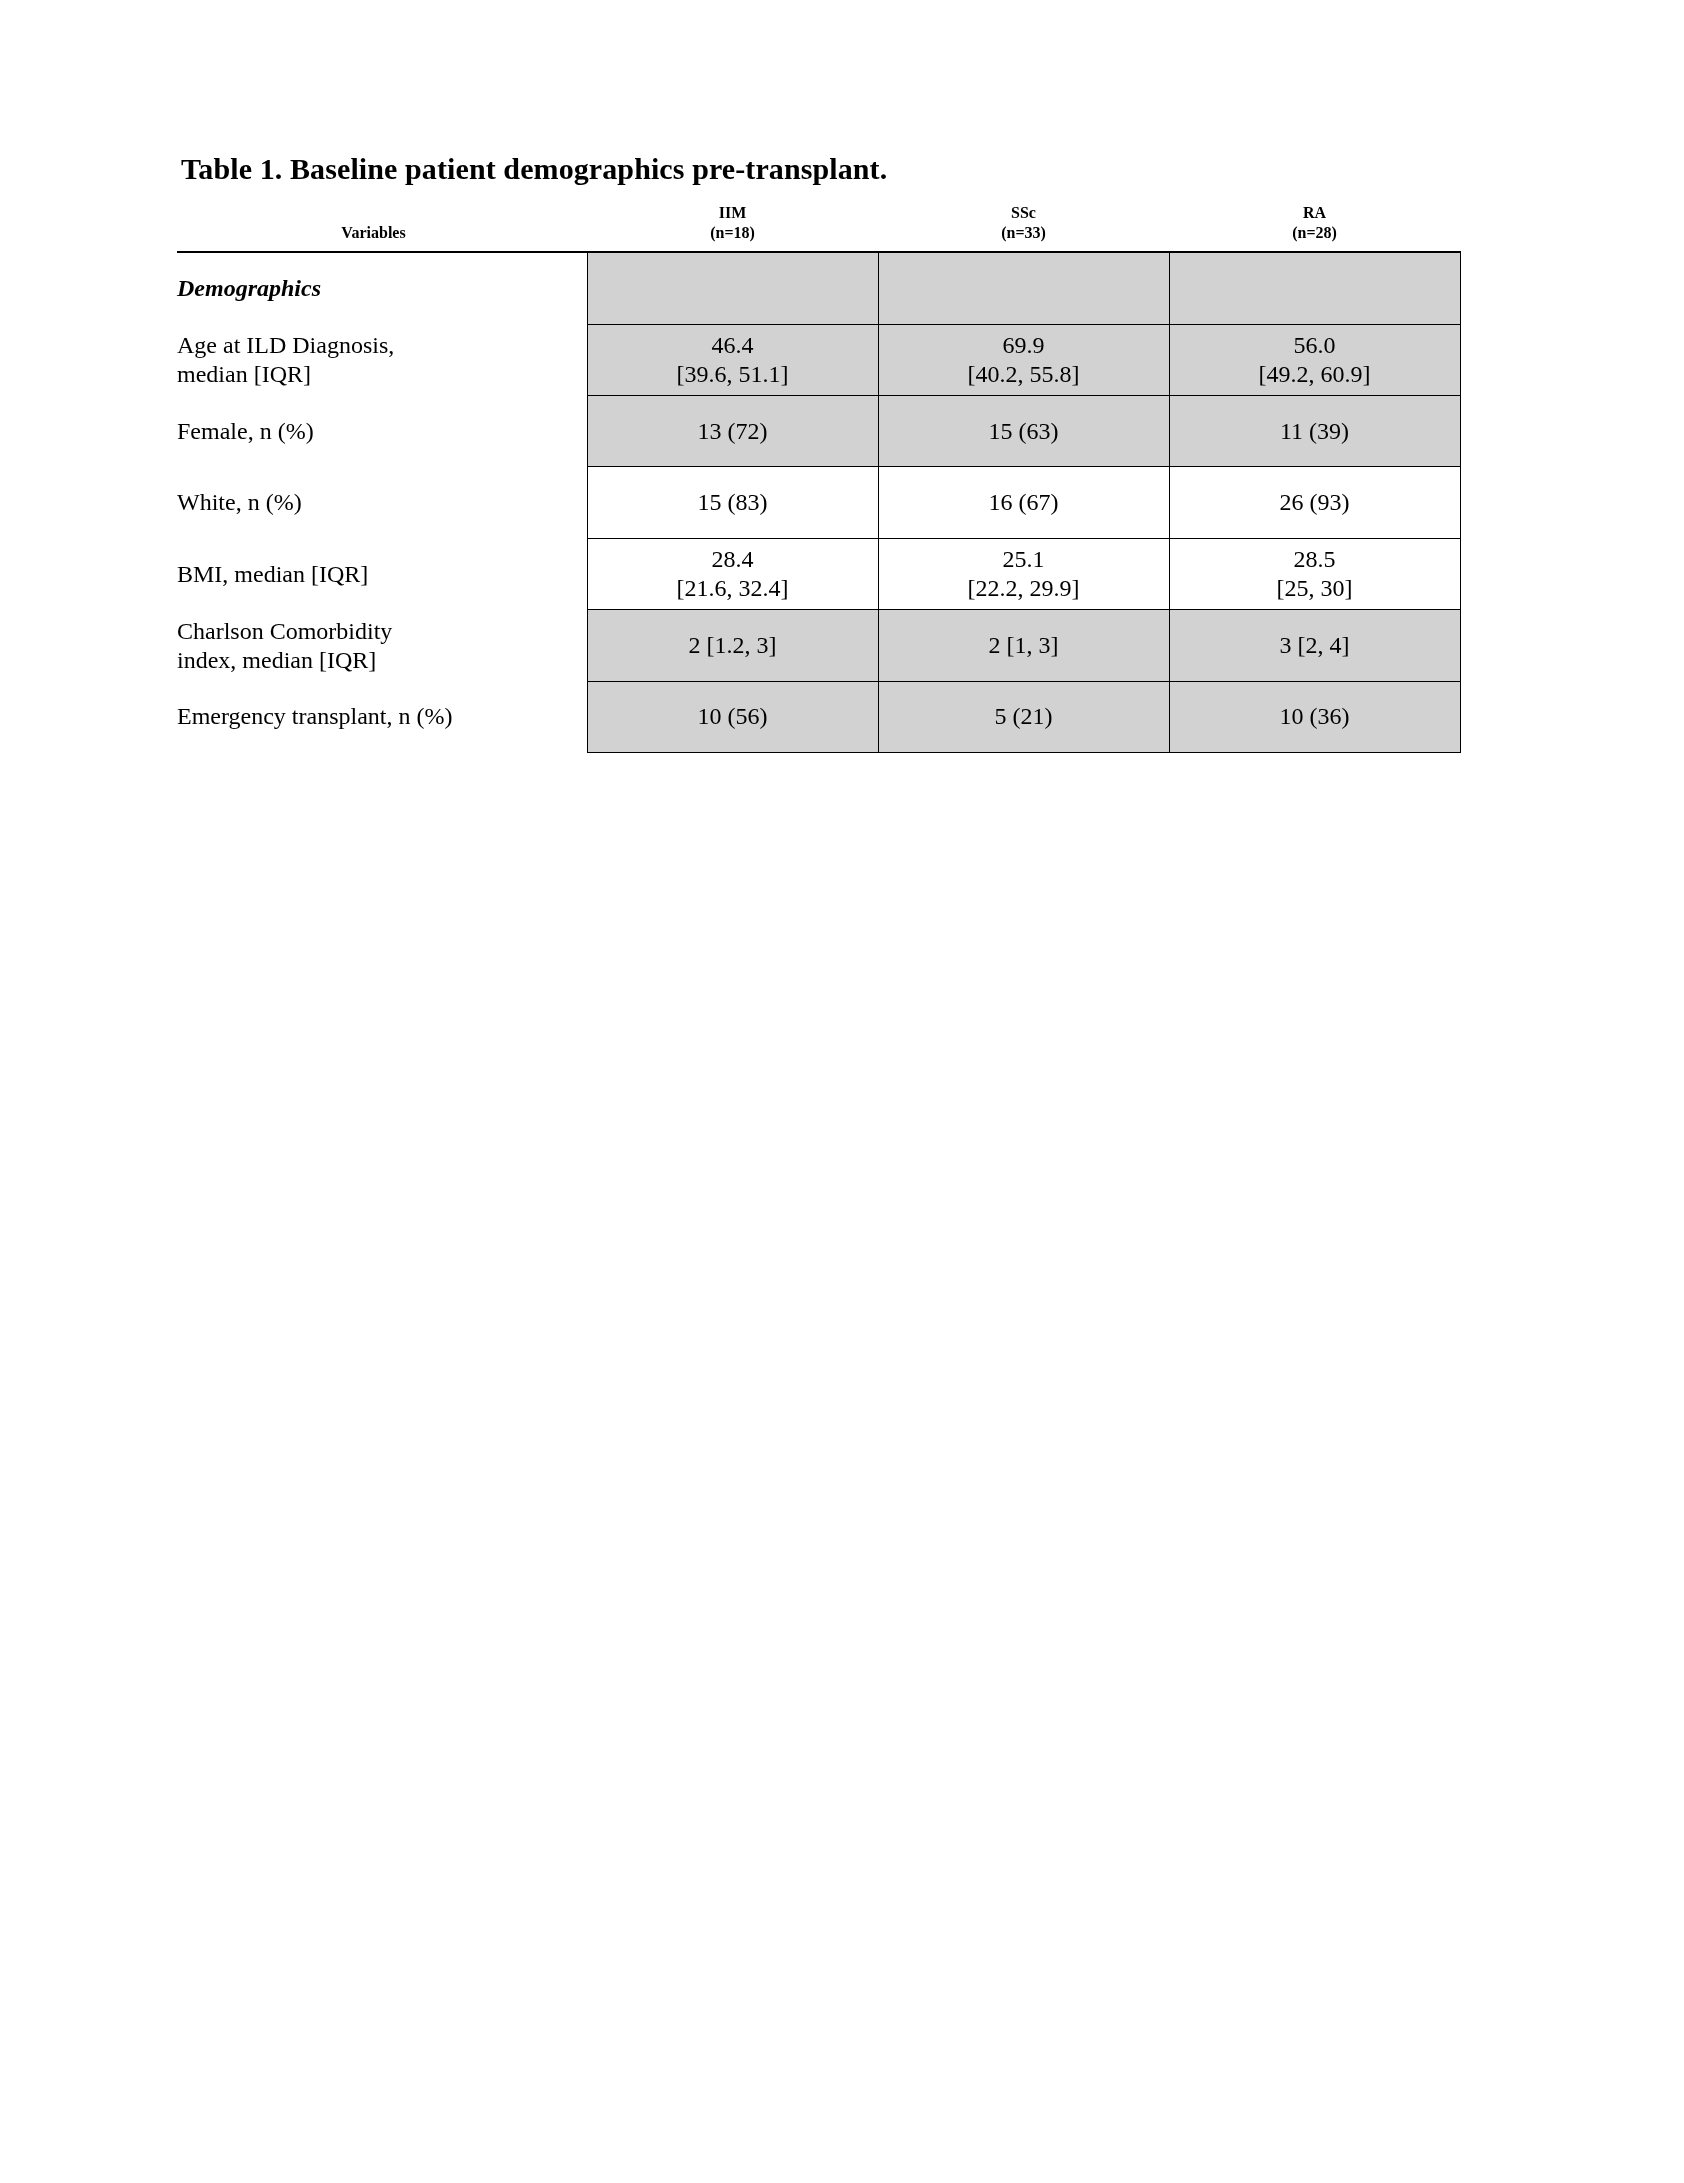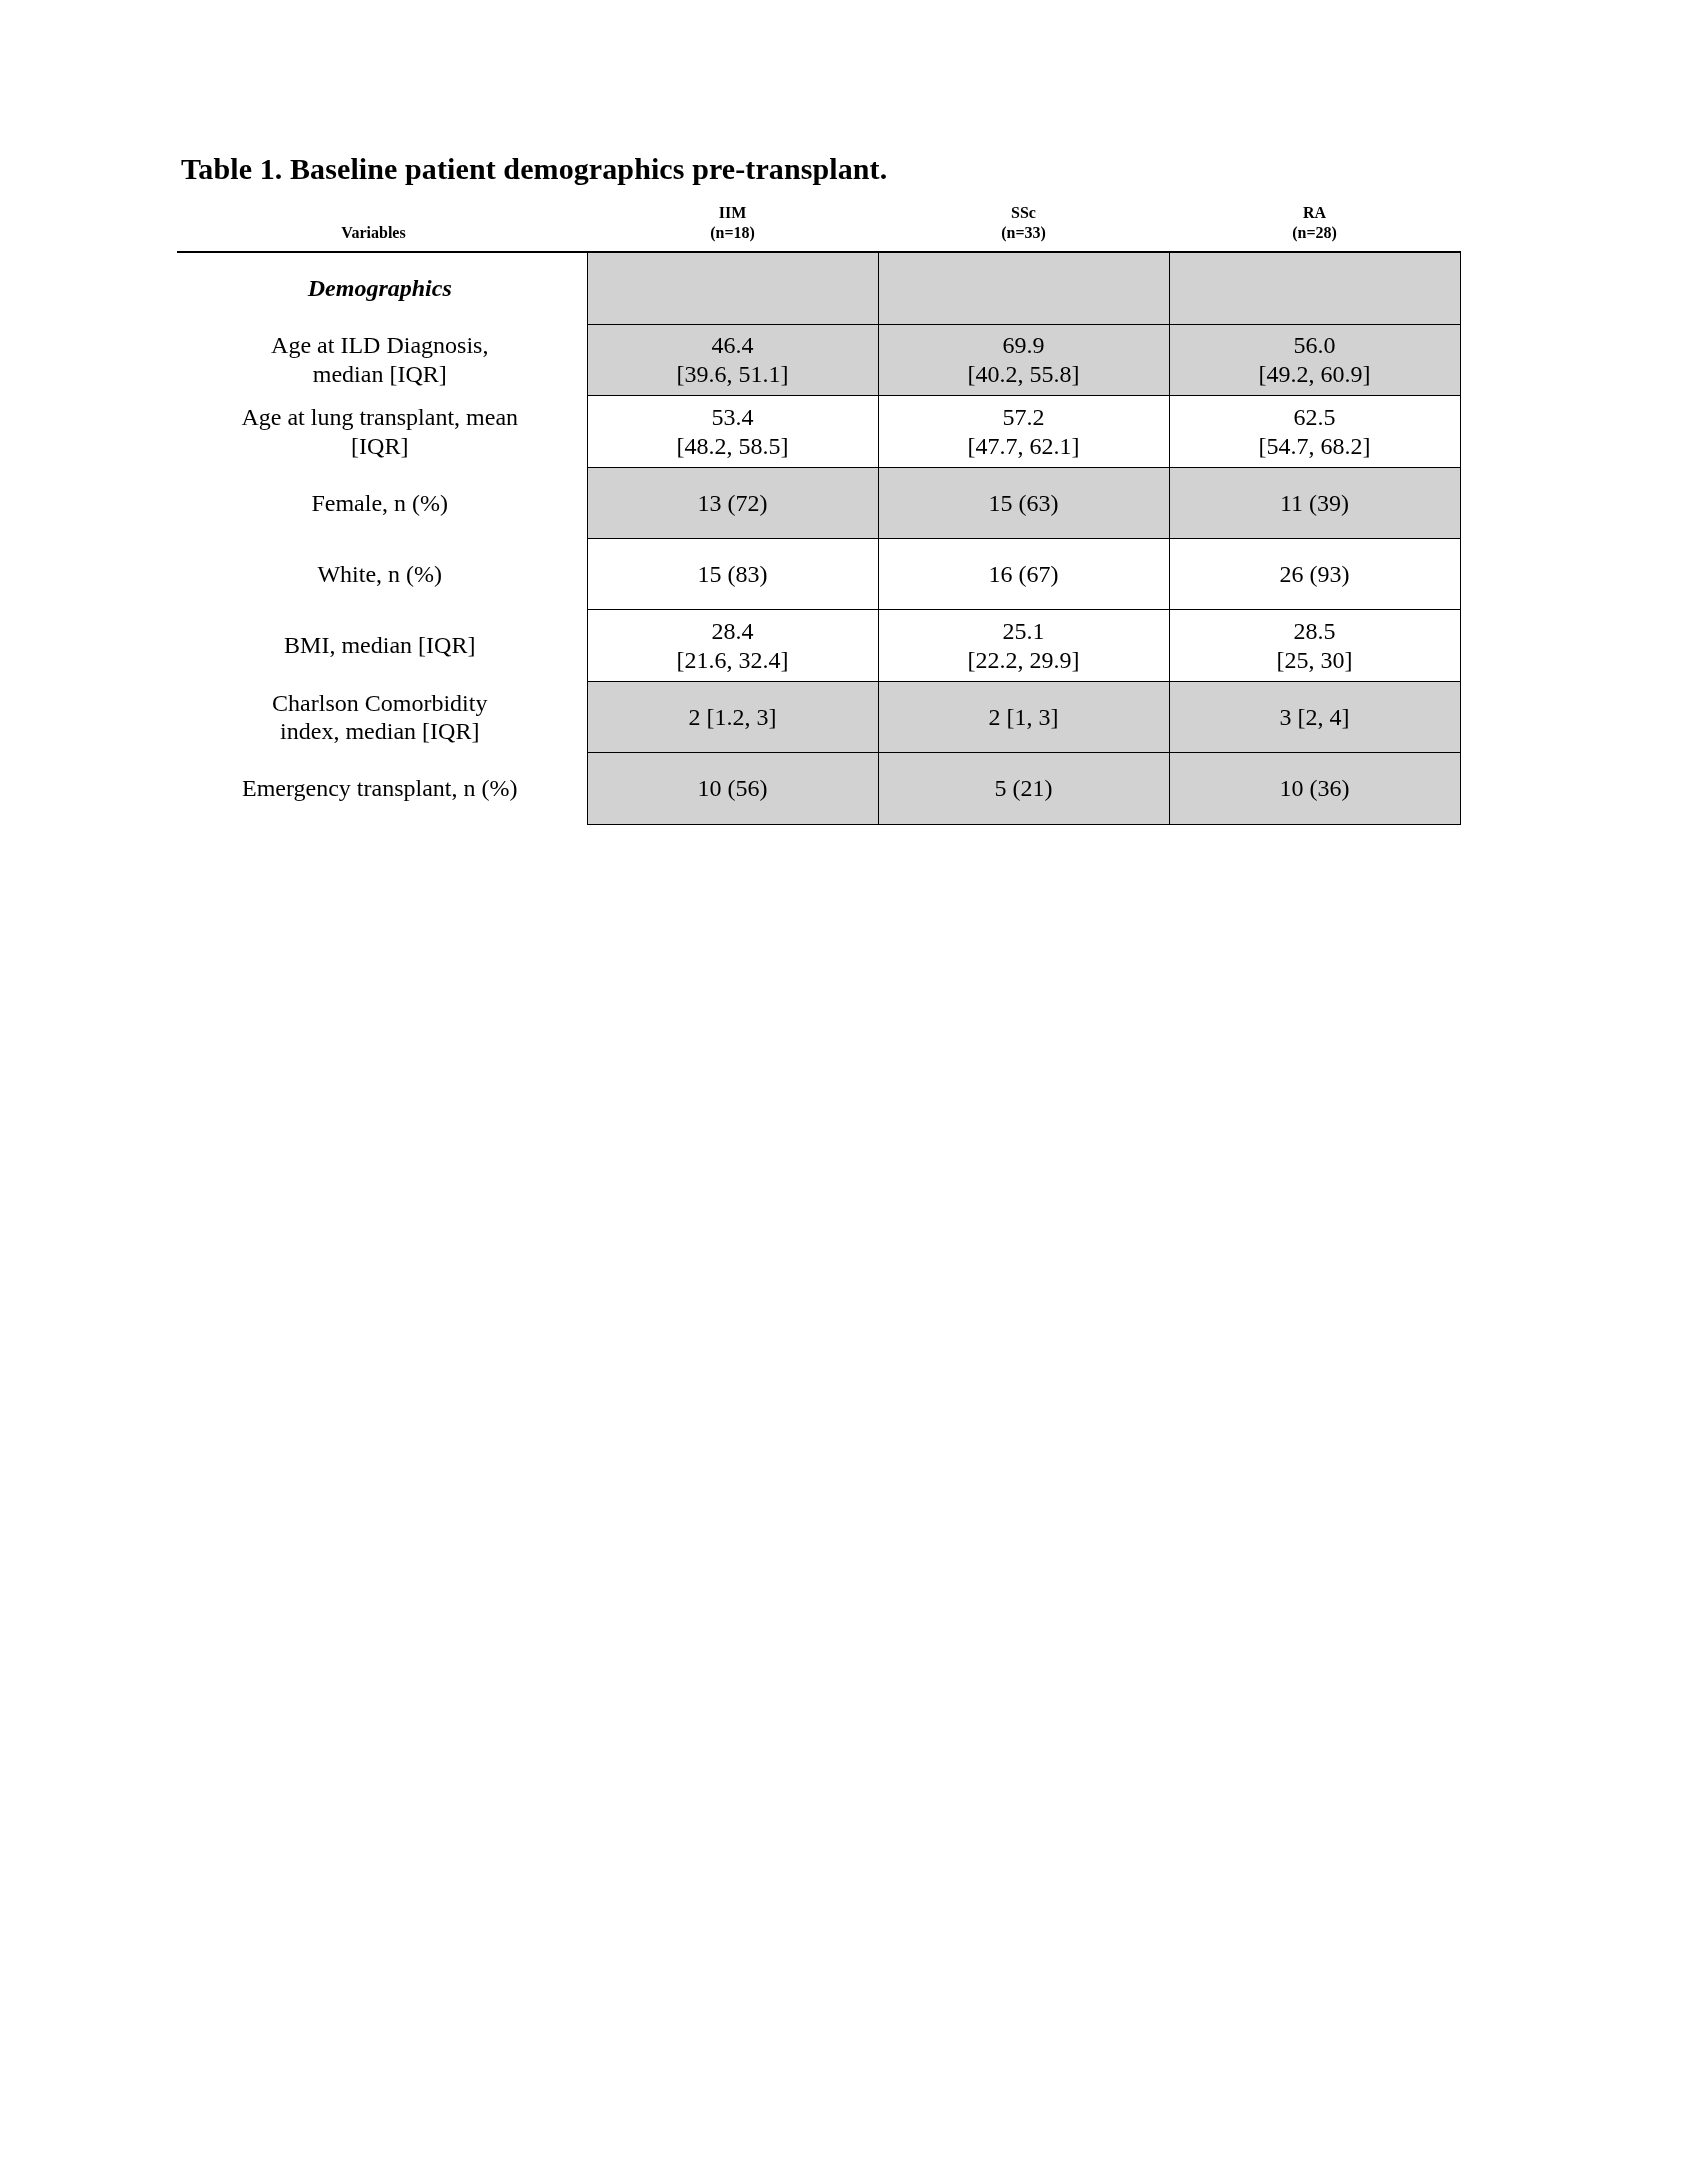--- a/index.html
+++ b/index.html
@@ -58,21 +58,21 @@
   tbody td {
     border: 1.3px solid #000000;
     padding: 6.6px 9.3px;
     text-align: center;
     vertical-align: middle;
     line-height: 1.2;
     height: 57px;
   }
   tbody td.rowlabel {
     border: none;
-    text-align: center;
+    text-align: left;
     padding-right: 4px;
     padding-left: 0;
     vertical-align: middle;
     line-height: 1.2;
     margin-top: 41px;
   }
   tbody tr.section td.rowlabel {
     font-style: italic;
     font-weight: bold;
   }
@@ -152,38 +152,20 @@
         <td class="datacell">
           <span class="cell-l1">69.9</span>
           <span class="cell-l2">[40.2, 55.8]</span>
         </td>
         <td class="datacell">
           <span class="cell-l1">56.0</span>
           <span class="cell-l2">[49.2, 60.9]</span>
         </td>
       </tr>
 
-      <tr class="plain">
-        <td class="rowlabel">
-          <span class="cell-l1">Age at lung transplant, mean</span>
-          <span class="cell-l2">[IQR]</span>
-        </td>
-        <td class="datacell">
-          <span class="cell-l1">53.4</span>
-          <span class="cell-l2">[48.2, 58.5]</span>
-        </td>
-        <td class="datacell">
-          <span class="cell-l1">57.2</span>
-          <span class="cell-l2">[47.7, 62.1]</span>
-        </td>
-        <td class="datacell">
-          <span class="cell-l1">62.5</span>
-          <span class="cell-l2">[54.7, 68.2]</span>
-        </td>
-      </tr>
 
       <tr class="shade">
         <td class="rowlabel">
           <span class="cell-l1">Female, n (%)</span>
         </td>
         <td class="datacell">
           <span class="cell-l1">13 (72)</span>
         </td>
         <td class="datacell">
           <span class="cell-l1">15 (63)</span>

